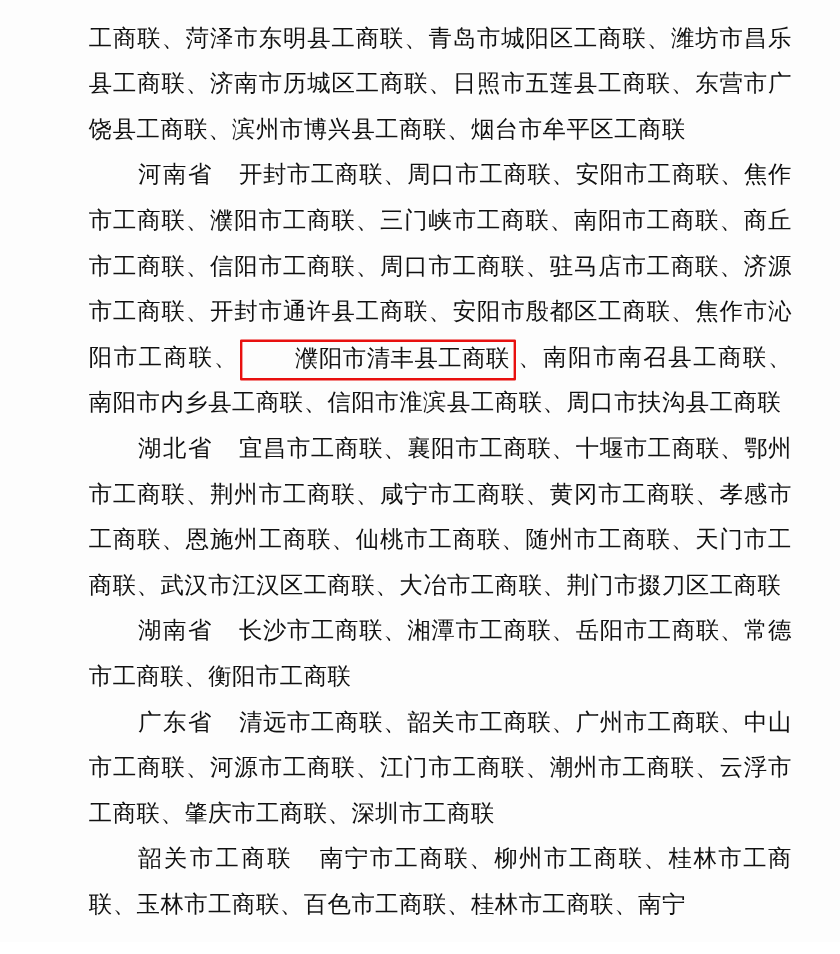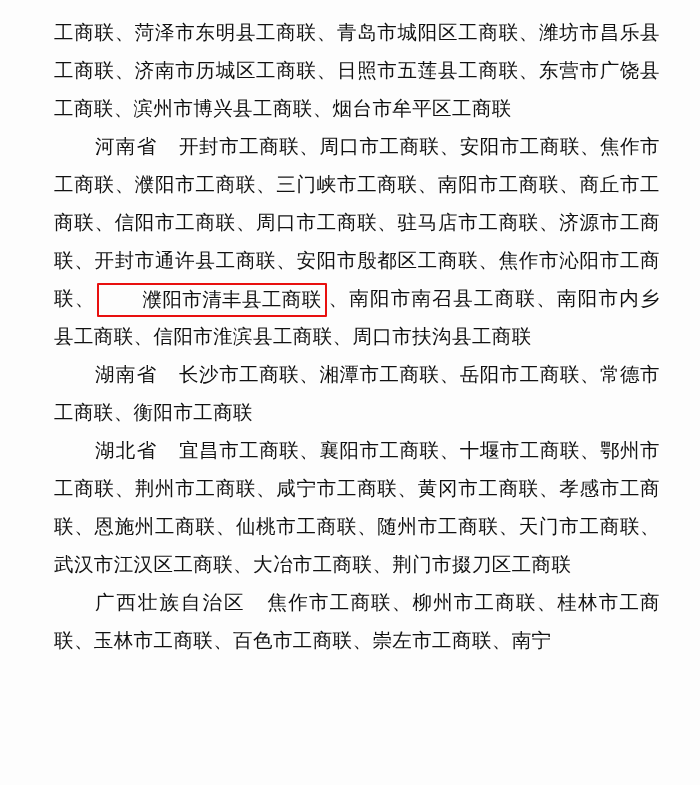--- a/index.html
+++ b/index.html
@@ -13,21 +13,21 @@
     font-family: "Liberation Serif", "DejaVu Serif", serif;
     color: #111111;
     overflow: hidden;
   }
   #page {
     position: relative;
     width: 700px;
     height: 795px;
     background: #fdfdfd;
     box-sizing: border-box;
-    padding: 14px 40px 0 54px;
+    padding: 14px 40px 0 74px;
   }
   .doc-body {
     font-size: 19.5px;
     line-height: 38px;
     letter-spacing: 0.4px;
     text-align: justify;
     text-justify: inter-ideograph;
   }
   .para {
     margin: 0;
@@ -72,27 +72,30 @@
 
     <p class="para">
       <span>工商联、菏泽市东明县工商联、青岛市城阳区工商联、潍坊市昌乐县工商联、济南市历城区工商联、日照市五莲县工商联、东营市广饶县工商联、滨州市博兴县工商联、烟台市牟平区工商联</span>
     </p>
 
     <p class="para indented">
       <span class="prov">河南省</span><span class="prov-sep"></span><span>开封市工商联、周口市工商联、安阳市工商联、焦作市工商联、濮阳市工商联、三门峡市工商联、南阳市工商联、商丘市工商联、信阳市工商联、周口市工商联、驻马店市工商联、济源市工商联、开封市通许县工商联、安阳市殷都区工商联、焦作市沁阳市工商联、</span><span class="highlight-box" style="border-color: rgb(232, 16, 15);">濮阳市清丰县工商联</span><span>、南阳市南召县工商联、南阳市内乡县工商联、信阳市淮滨县工商联、周口市扶沟县工商联</span>
     </p>
 
     <p class="para indented">
+      <span class="prov">湖北省</span><span class="prov-sep"></span><span>宜昌市工商联、襄阳市工商联、十堰市工商联、鄂州市工商联、荆州市工商联、咸宁市工商联、黄冈市工商联、孝感市工商联、恩施州工商联、仙桃市工商联、随州市工商联、天门市工商联、武汉市江汉区工商联、大冶市工商联、荆门市掇刀区工商联</span>
+    </p>
+
+    <p class="para indented">
       <span class="prov">湖南省</span><span class="prov-sep"></span><span>长沙市工商联、湘潭市工商联、岳阳市工商联、常德市工商联、衡阳市工商联</span>
     </p>
 
     <p class="para indented">
-      <span class="prov">湖北省</span><span class="prov-sep"></span><span>宜昌市工商联、襄阳市工商联、十堰市工商联、鄂州市工商联、荆州市工商联、咸宁市工商联、黄冈市工商联、孝感市工商联、恩施州工商联、仙桃市工商联、随州市工商联、天门市工商联、武汉市江汉区工商联、大冶市工商联、荆门市掇刀区工商联</span>
+      <span class="prov">广东省</span><span class="prov-sep"></span><span>清远市工商联、韶关市工商联、广州市工商联、中山市工商联、河源市工商联、江门市工商联、潮州市工商联、云浮市工商联、肇庆市工商联、深圳市工商联</span>
     </p>
 
-
     <p class="para indented">
-      <span class="prov">广西壮族自治区</span><span class="prov-sep"></span><span>焦作市工商联、柳州市工商联、桂林市工商联、玉林市工商联、百色市工商联、崇左市工商联、南宁</span>
+      <span class="prov">韶关市工商联</span><span class="prov-sep"></span><span>南宁市工商联、柳州市工商联、桂林市工商联、玉林市工商联、百色市工商联、桂林市工商联、南宁</span>
     </p>
 
   </div>
   <div class="cut-bottom"></div>
 </div>
 
 </body></html>

